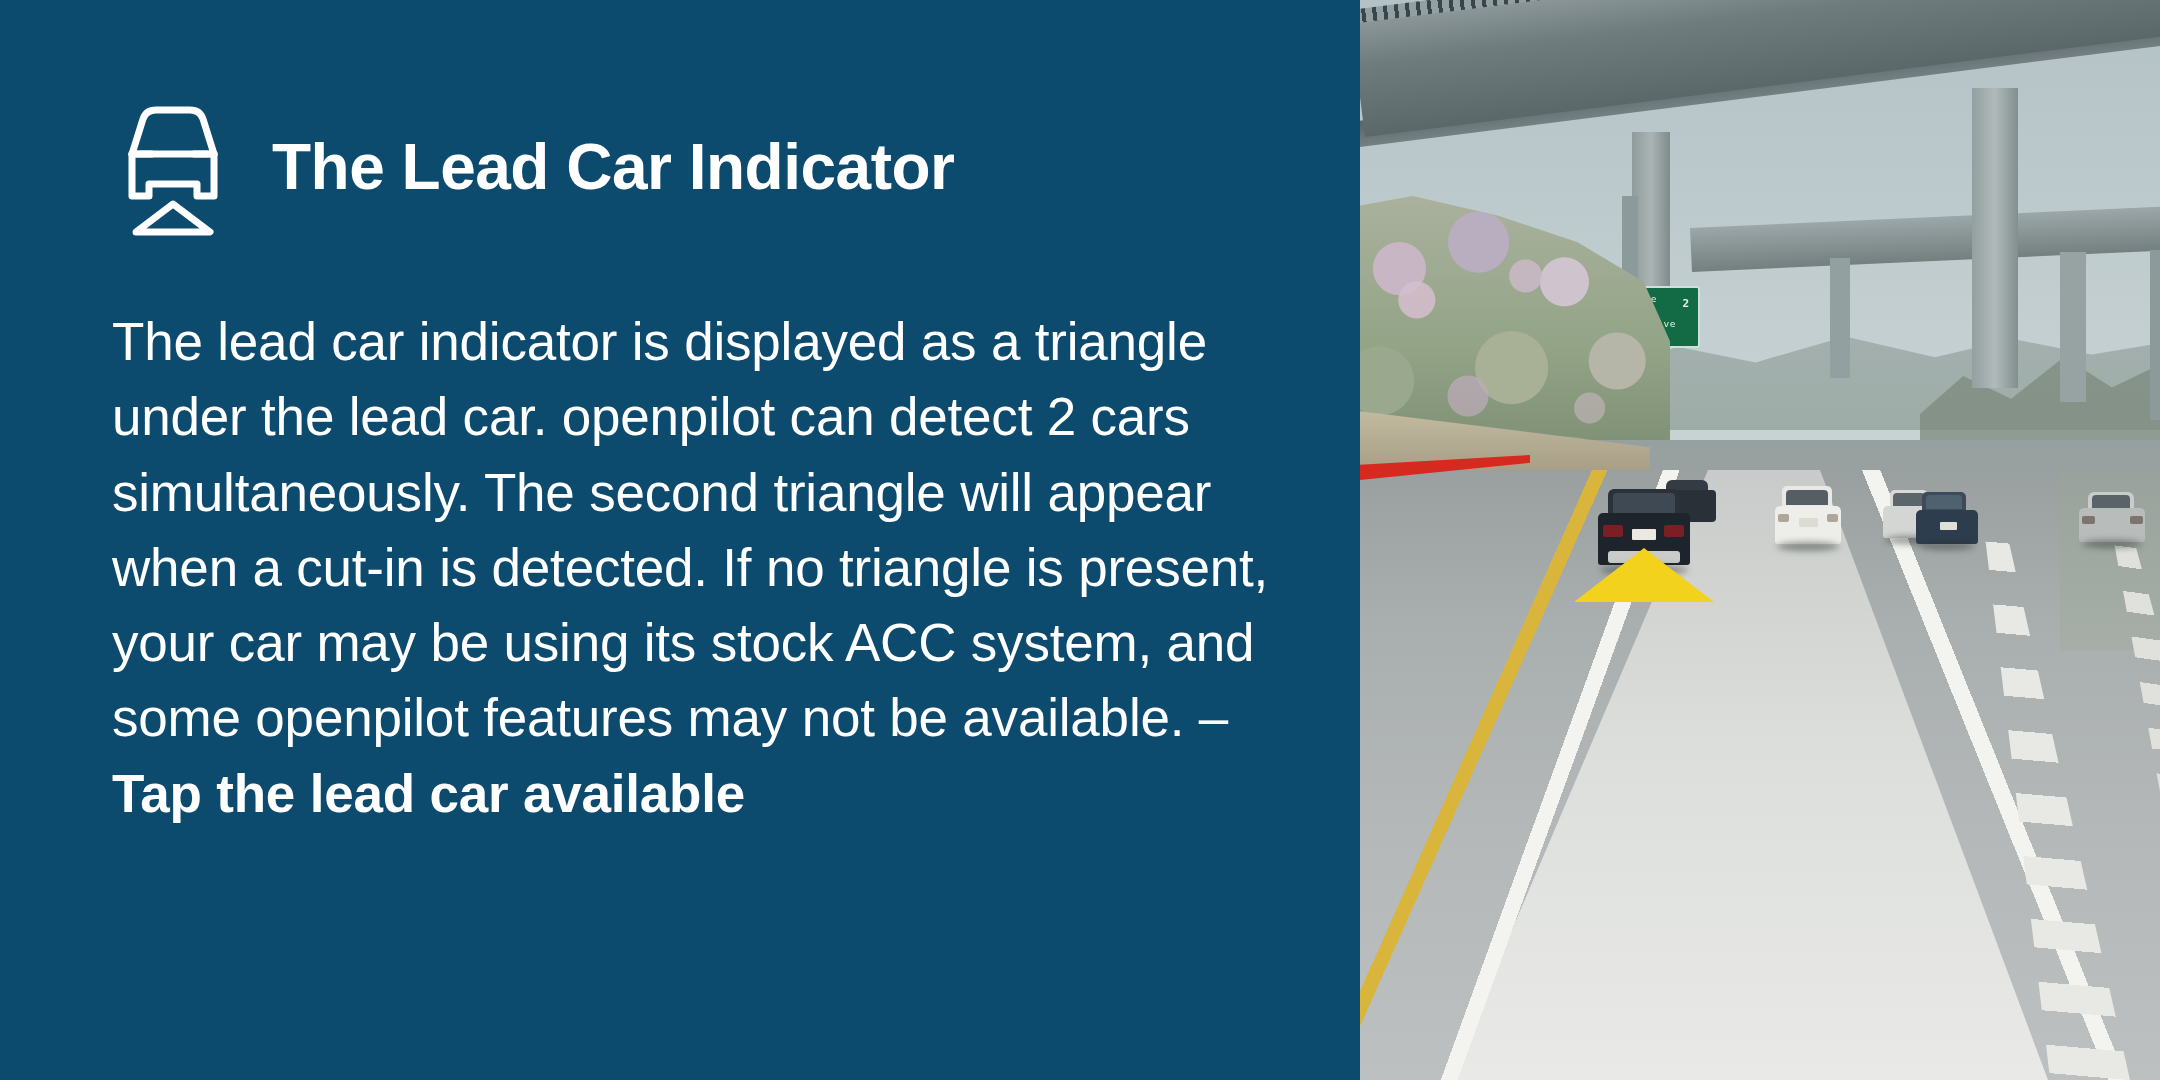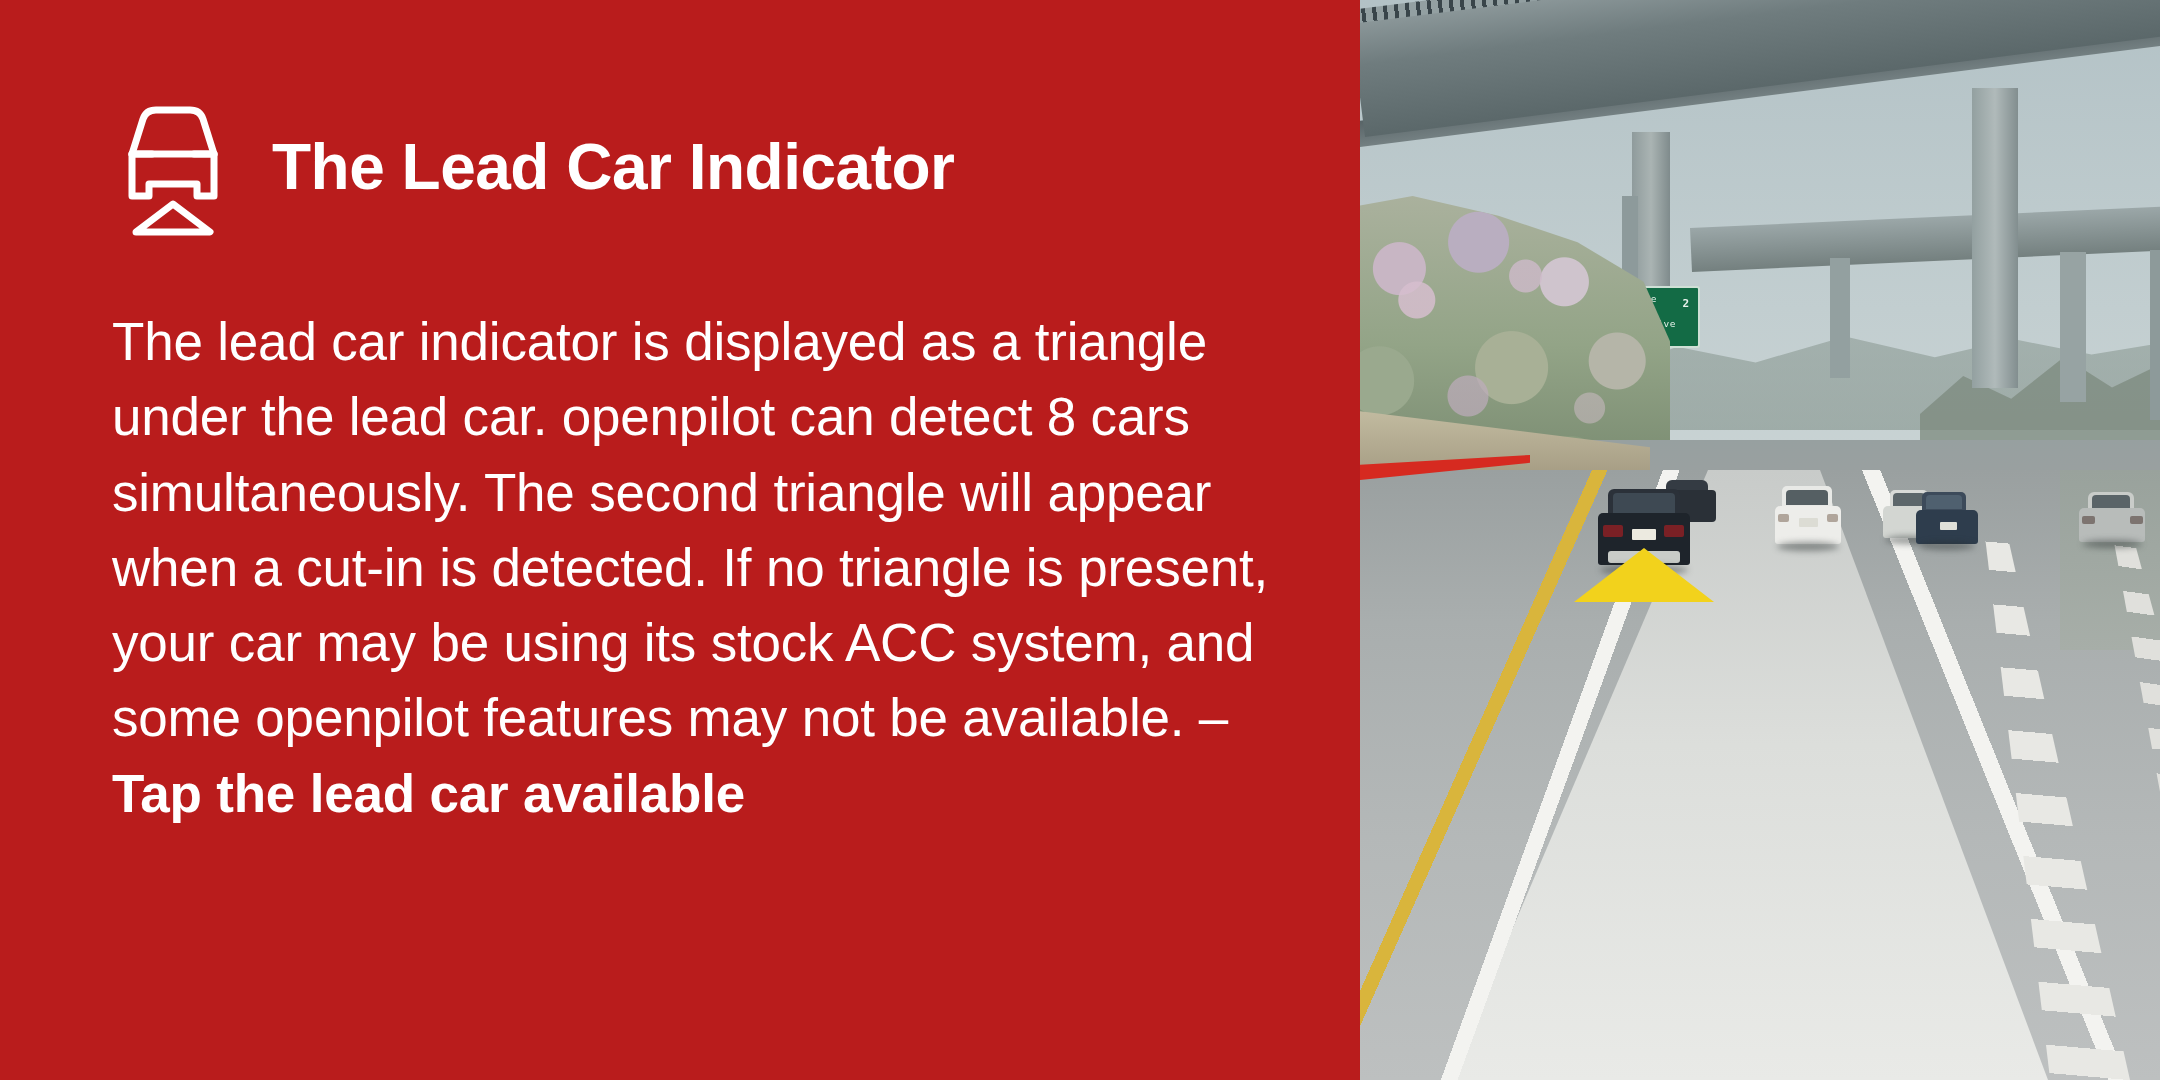--- a/index.html
+++ b/index.html
@@ -12,21 +12,21 @@
   .screen {
     position:relative;
     width:2160px; height:1080px;
     display:flex;
   }
 
   
   .left-panel {
     position:relative;
     width:1360px; height:1080px;
-    background:#b91c1c;
+    background:#0c4a6e;
     flex:0 0 1360px;
     padding:92px 90px 0 112px;
   }
 
   .header-row {
     display:flex;
     align-items:center;
     gap:38px;
     height:150px;
   }
@@ -326,21 +326,21 @@
 
           <path d="M20 62 L40 62"></path>
           <path d="M82 62 L102 62"></path>
 
           <path d="M24 140 L61 112 L98 140 Z"></path>
         </svg>
       </span>
       <h1 class="page-title">The Lead Car Indicator</h1>
     </div>
 
-    <p class="body-copy"><span>The lead car indicator is displayed as a triangle under the lead car. openpilot can detect 8 cars simultaneously. The second triangle will appear when a cut-in is detected. If no triangle is present, your car may be using its stock ACC system, and some openpilot features may not be available. – </span><b>Tap the lead car available</b></p>
+    <p class="body-copy"><span>The lead car indicator is displayed as a triangle under the lead car. openpilot can detect 2 cars simultaneously. The second triangle will appear when a cut-in is detected. If no triangle is present, your car may be using its stock ACC system, and some openpilot features may not be available. – </span><b>Tap the lead car available</b></p>
   </div>
 
   <div class="photo">
 
     <div class="sky"></div>
     <div class="hill-far"></div>
     <div class="hill-right"></div>
 
     <div class="ov2-deck"></div>
     <div class="ov2-col-a"></div>

